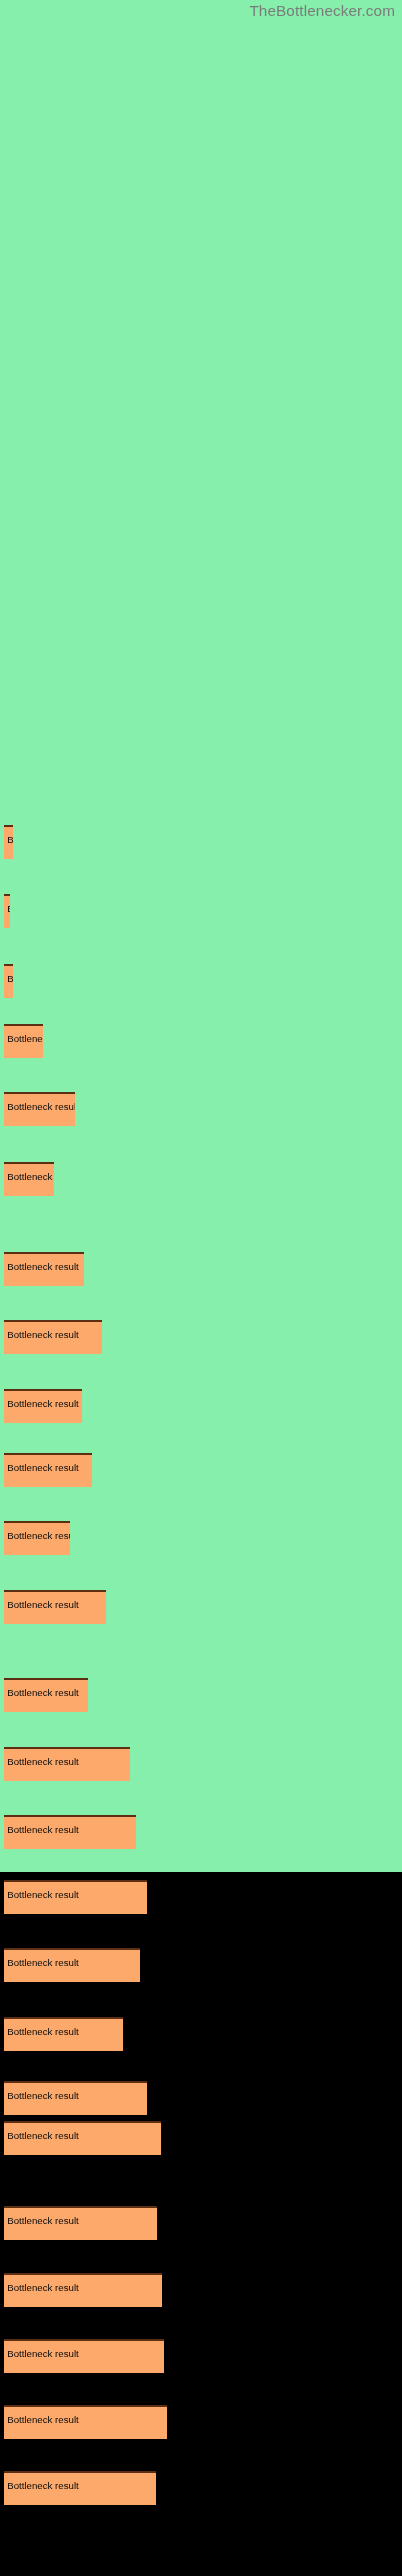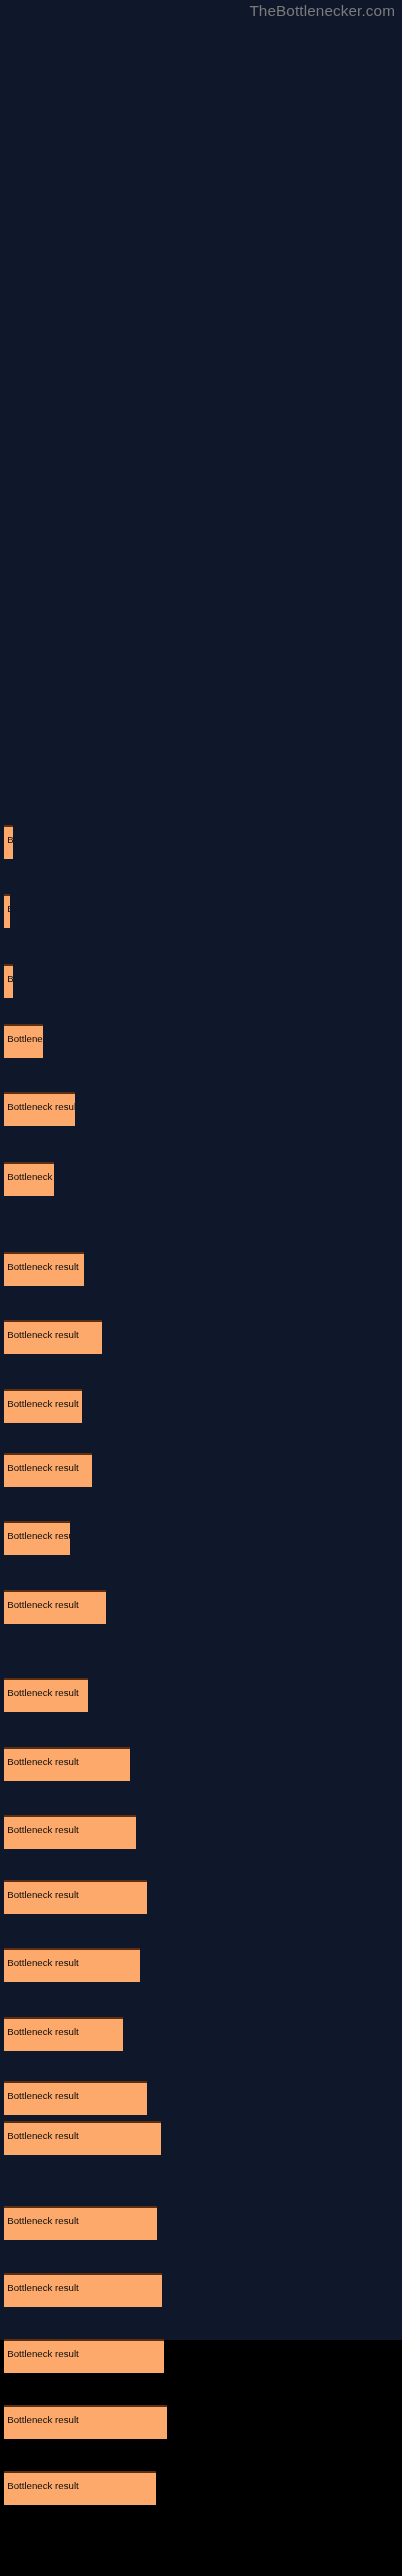--- a/index.html
+++ b/index.html
@@ -13,22 +13,22 @@
     height: 2576px;
     position: relative;
     overflow: hidden;
     font-family: "Liberation Sans", sans-serif;
     -webkit-font-smoothing: antialiased;
   }
 
   #page {
     position: relative;
     width: 403px;
-    height: 2340px;
-    background: #0f172a;
+    height: 1872px;
+    background: #86efac;
     text-align: center;
   }
 
   
   .site-header {
     position: absolute;
     top: 0;
     left: 0;
     width: 403px;
     height: 32px;

